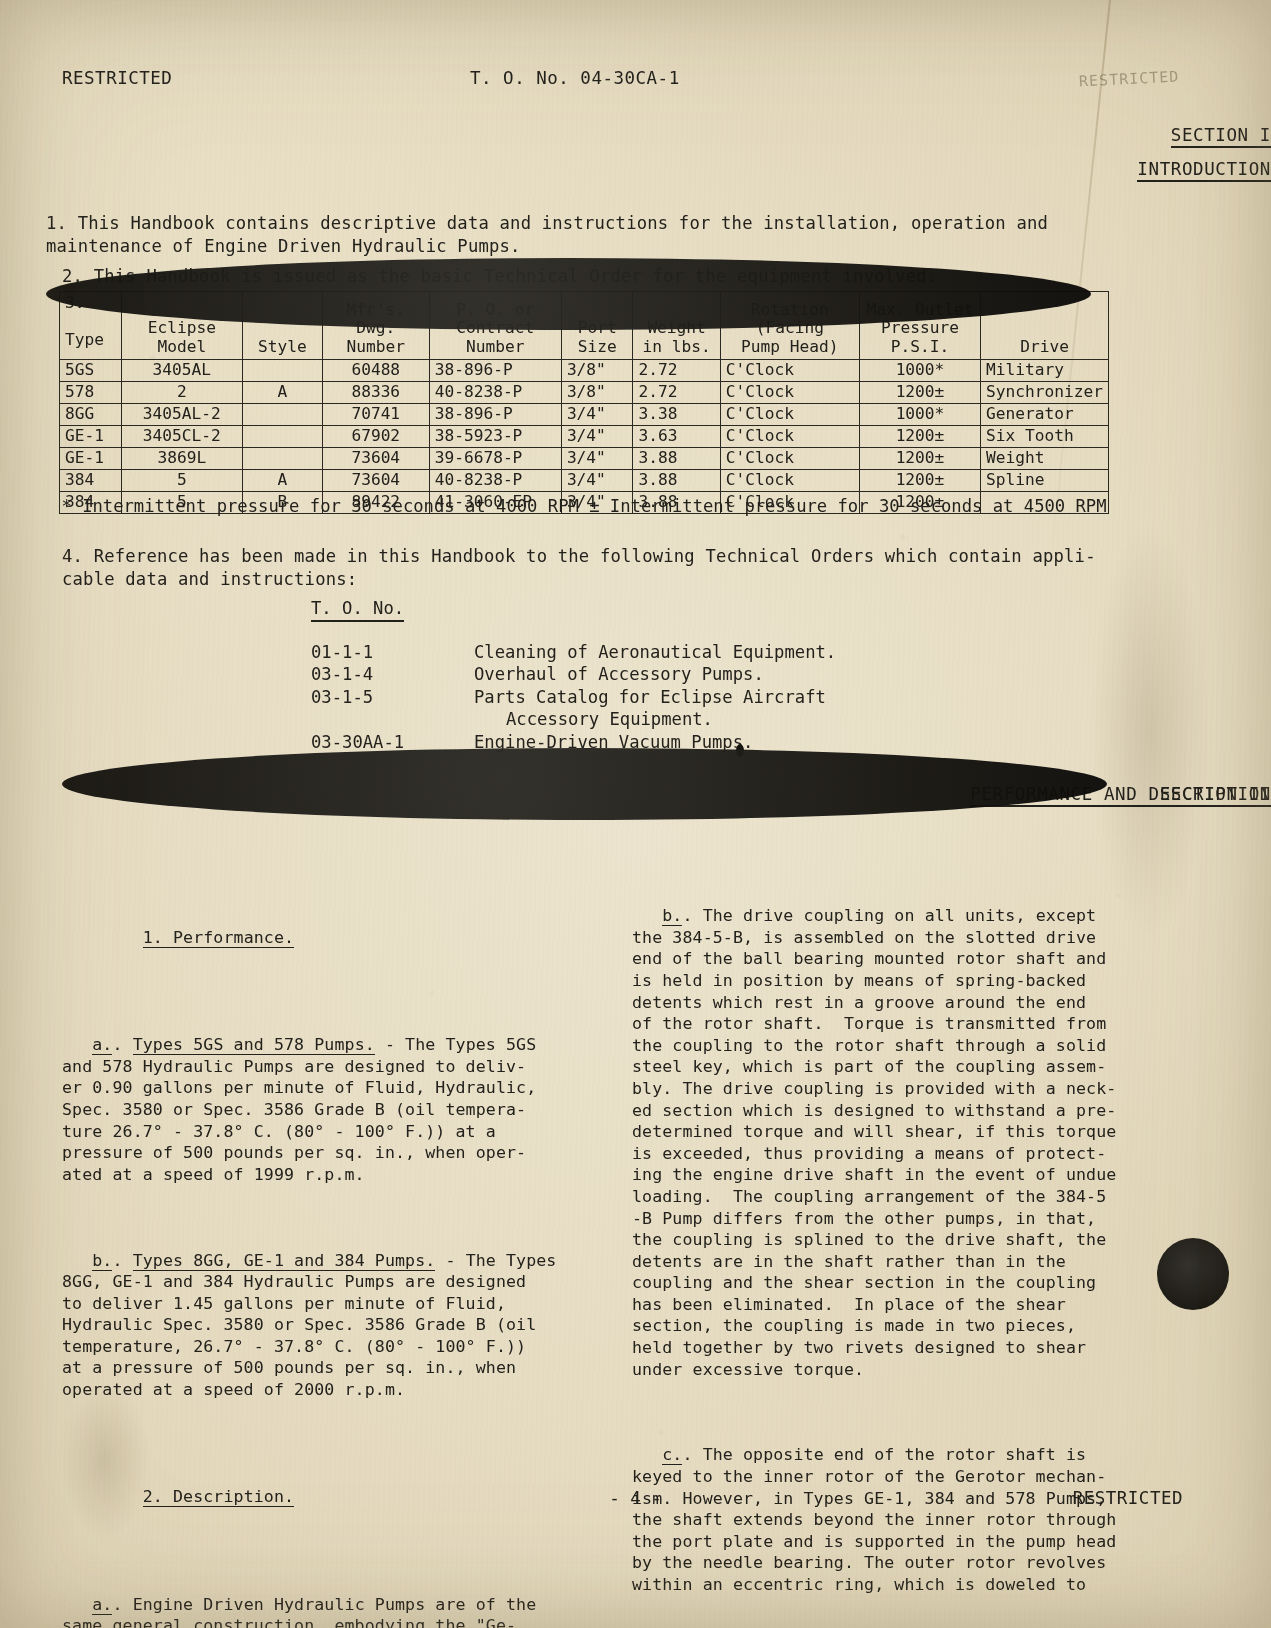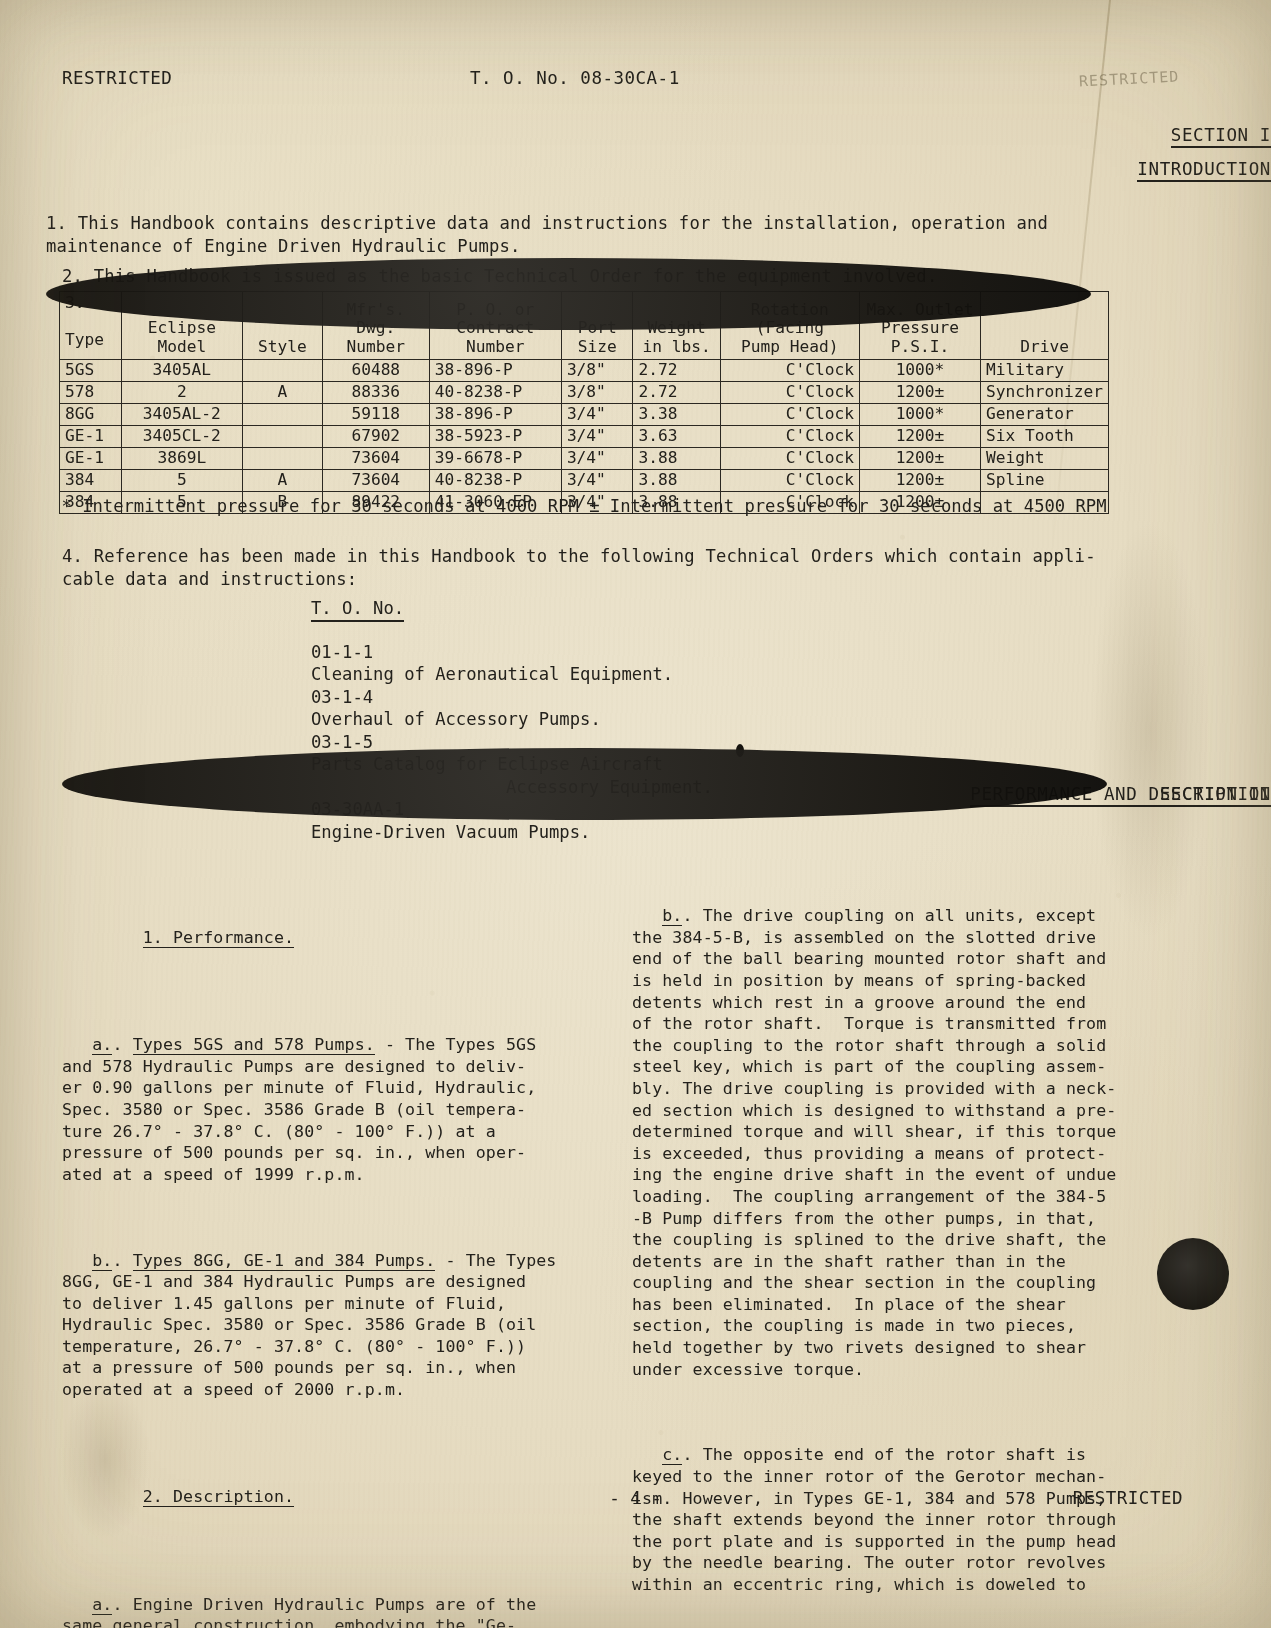--- a/index.html
+++ b/index.html
@@ -169,21 +169,21 @@
   table.spec thead th.lead .num { display: block; text-align: left; }
   table.spec thead th.lead .lbl { display: block; text-align: left; margin-top: 18px; }
   table.spec tbody td { height: 21px; }
   .c-type  { width: 56px;  text-align: left; }
   .c-model { width: 128px; text-align: center; }
   .c-style { width: 78px;  text-align: center; }
   .c-mfr   { width: 112px; text-align: center; }
   .c-po    { width: 140px; text-align: left; padding-left: 9px; }
   .c-port  { width: 70px;  text-align: left; padding-left: 9px; }
   .c-wt    { width: 84px;  text-align: left; padding-left: 9px; }
-  .c-rot   { width: 150px; text-align: right; }
+  .c-rot   { width: 150px; text-align: left; }
   .c-psi   { width: 124px; text-align: center; }
   .c-drive { text-align: left; padding-left: 9px; }
 
   .tbl-notes {
     position: absolute;
     top: 495px;
     left: 59px;
     width: 1050px;
     text-align: center;
     font-size: 17.2px;
@@ -197,21 +197,21 @@
     left: 311px;
     font-size: 17.2px;
     line-height: 22.5px;
   }
   .to-hd {
     border-bottom: 2px solid #23211c;
     display: inline-block;
     padding-bottom: 0px;
     margin-bottom: 19px;
   }
-  .to-row { display: flex; flex-direction: column; }
+  .to-row { display: flex; }
   .to-no { width: 163px; }
   .to-desc { }
   .to-cont { margin-left: 163px; padding-left: 32px; }
 
   .inkdot {
     position: absolute;
     left: 736px; top: 744px;
     width: 8px; height: 13px;
     border-radius: 50%;
     background: #15130f;
@@ -254,21 +254,21 @@
   <div class="grain"></div>
 
   <div class="smudge" style="left:1090px; top:520px; width:120px; height:420px;"></div>
   <div class="smudge" style="left:60px; top:1380px; width:90px; height:160px;"></div>
   <div class="scratch"></div>
 
   <div class="content">
 
     <div class="hdr">
       <div class="hdr-left">RESTRICTED</div>
-      <div class="hdr-center">T. O. No. 08-30CA-1</div>
+      <div class="hdr-center">T. O. No. 04-30CA-1</div>
       <div class="stamp">RESTRICTED</div>
     </div>
 
     <div class="sec-title t-sec1"><span>SECTION I</span></div>
     <div class="sec-title t-intro"><span>INTRODUCTION</span></div>
 
     <div class="para p1">1. This Handbook contains descriptive data and instructions for the installation, operation and
 maintenance of Engine Driven Hydraulic Pumps.</div>
     <div class="para p2">2. This Handbook is issued as the basic Technical Order for the equipment involved.</div>
 
@@ -342,21 +342,21 @@
               <td class="c-port">3/8"</td>
               <td class="c-wt">2.72</td>
               <td class="c-rot">C'Clock</td>
               <td class="c-psi">1200±</td>
               <td class="c-drive">Synchronizer</td>
             </tr>
             <tr>
               <td class="c-type">8GG</td>
               <td class="c-model">3405AL-2</td>
               <td class="c-style"></td>
-              <td class="c-mfr">59118</td>
+              <td class="c-mfr">70741</td>
               <td class="c-po">38-896-P</td>
               <td class="c-port">3/4"</td>
               <td class="c-wt">3.38</td>
               <td class="c-rot">C'Clock</td>
               <td class="c-psi">1000*</td>
               <td class="c-drive">Generator</td>
             </tr>
             <tr>
               <td class="c-type">GE-1</td>
               <td class="c-model">3405CL-2</td>

